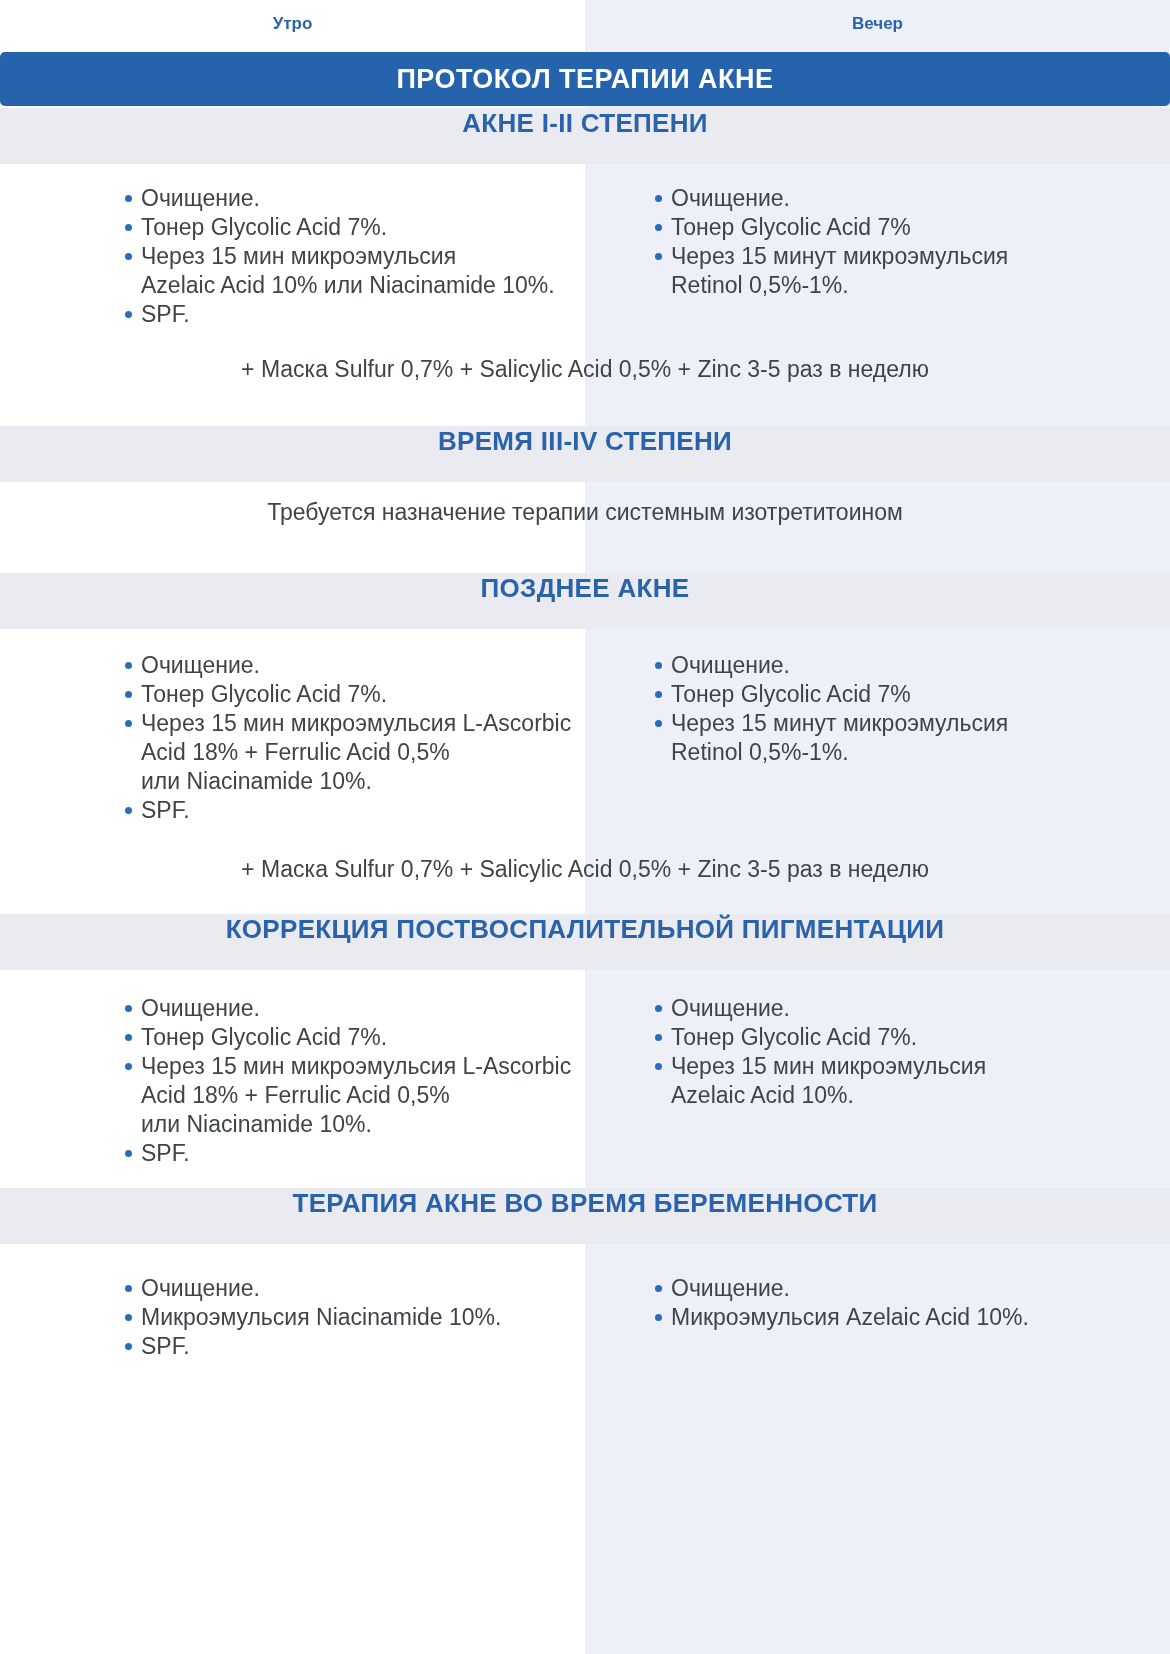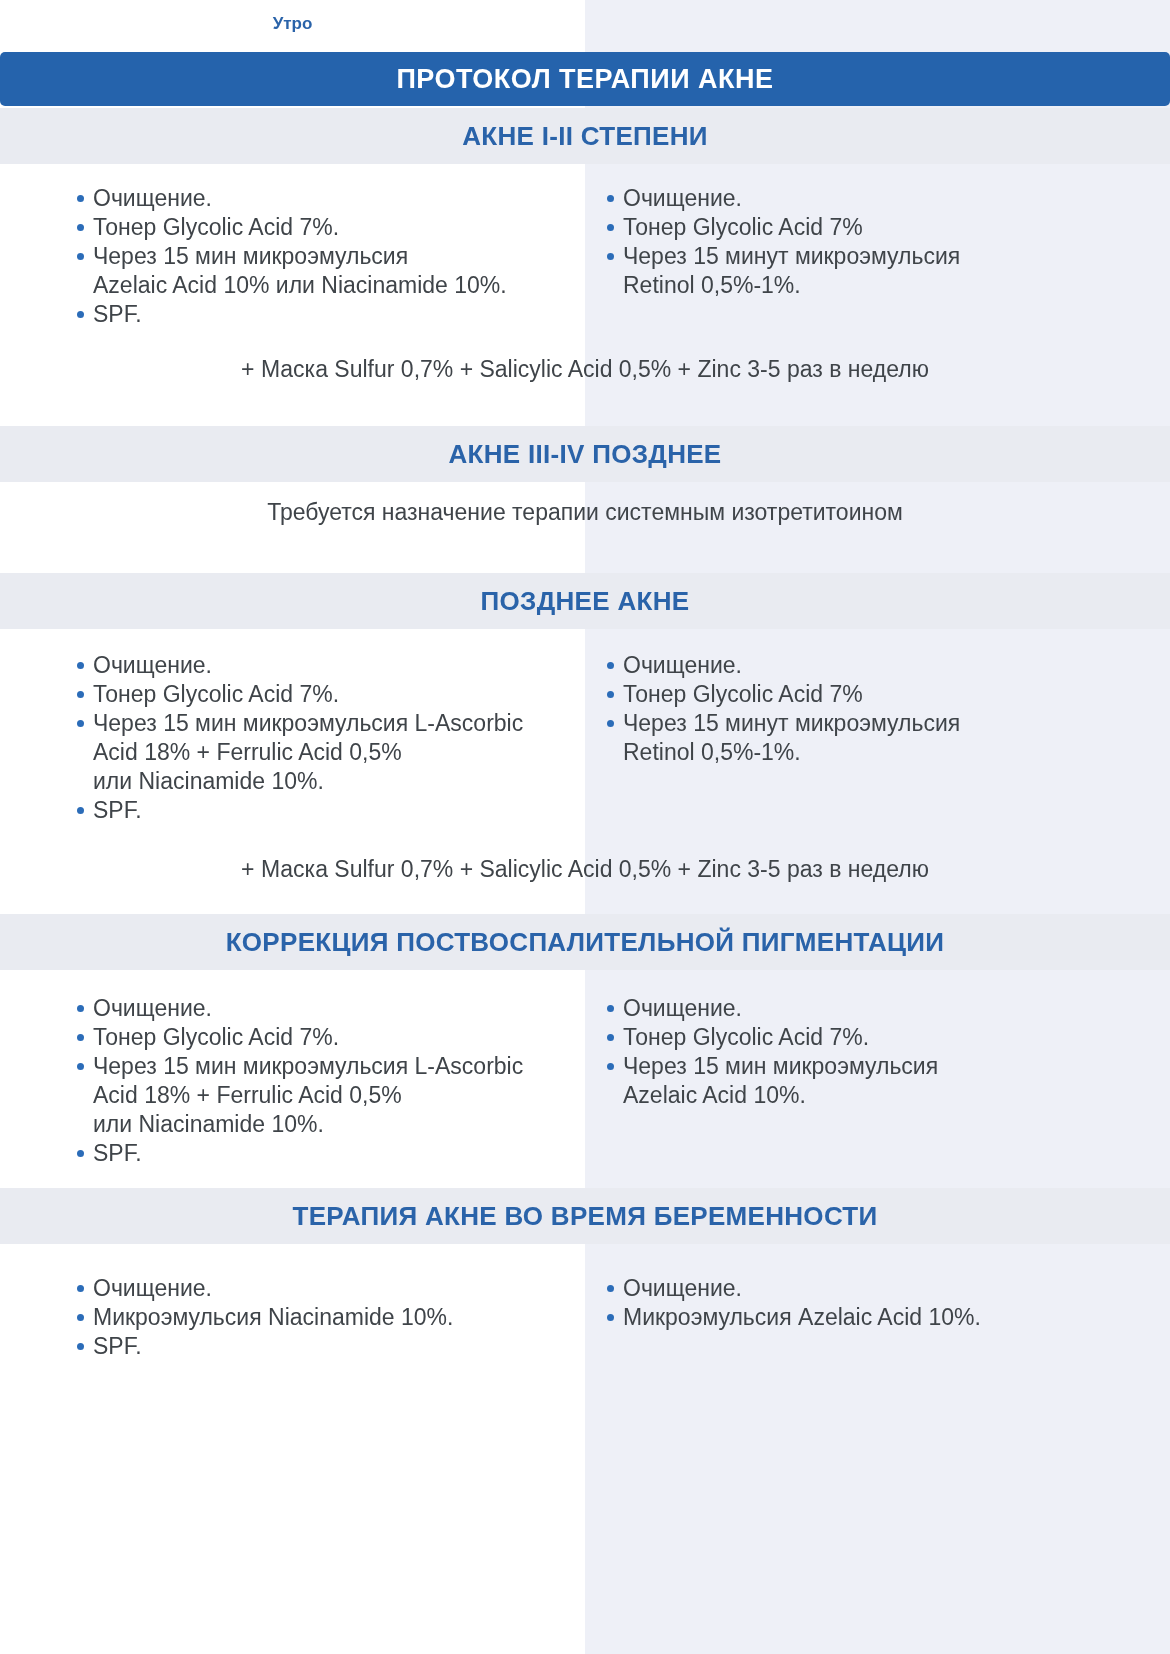--- a/index.html
+++ b/index.html
@@ -28,29 +28,29 @@
     width:585px;text-align:center;
     font-weight:bold;font-size:17px;color:var(--heading-blue);
   }
   .title-bar{
     margin:4px 0 2px;height:54px;background:var(--bar-blue);
     border-radius:5px;display:flex;align-items:center;justify-content:center;
     color:#ffffff;font-weight:bold;font-size:27px;letter-spacing:0.5px;
   }
   .band{
     height:56px;background:var(--band-bg);
-    display:flex;align-items:center;justify-content:center;
+    display:flex;align-items:flex-start;justify-content:center;
     color:var(--heading-blue);font-weight:bold;font-size:26px;letter-spacing:0.3px;
   }
   .band.b1{margin-top:2px;}
   .band.b2{margin-top:42px;}
   .band.b3{margin-top:46px;}
   .band.b4{margin-top:30px;}
   .band.b5{margin-top:20px;}
-  .two-col{display:grid;grid-template-columns:585px 585px;}
+  .two-col{display:grid;grid-template-columns:585px 585px;margin-left:48px;}
   .two-col.s1{padding-top:20px;}
   .two-col.s3{padding-top:22px;}
   .two-col.s4{padding-top:24px;}
   .two-col.s5{padding-top:30px;}
   ul.list{
     margin:0;padding:0;list-style:none;
     font-size:23px;line-height:29px;color:var(--body-text);
   }
   ul.list.morning{padding-left:77px;padding-right:26px;}
   ul.list.evening{padding-left:22px;padding-right:26px;}
@@ -72,20 +72,21 @@
 </style>
 </head>
 <body>
 
 <div class="right-bg"></div>
 
 <div class="content">
 
   <div class="col-headers">
     <div class="col-h">Утро</div>
+    <div class="col-h">Вечер</div>
   </div>
 
   <div class="title-bar">
     <span>ПРОТОКОЛ ТЕРАПИИ АКНЕ</span>
   </div>
 
   <div class="band b1">
     <span>АКНЕ I-II СТЕПЕНИ</span>
   </div>
   <div class="two-col s1">
@@ -99,21 +100,21 @@
     <ul class="list evening">
       <li><span class="pre">Очищение.</span></li>
       <li><span class="pre">Тонер Glycolic Acid 7%</span></li>
       <li><span class="pre">Через 15 минут микроэмульсия
 Retinol 0,5%-1%.</span></li>
     </ul>
   </div>
   <p class="note">+ Маска Sulfur 0,7% + Salicylic Acid 0,5% + Zinc 3-5 раз в неделю</p>
 
   <div class="band b2">
-    <span>АКНЕ III-IV ПОЗДНЕЕ</span>
+    <span>ВРЕМЯ III-IV СТЕПЕНИ</span>
   </div>
   <p class="message">Требуется назначение терапии системным изотретитоином</p>
 
   <div class="band b3">
     <span>ПОЗДНЕЕ АКНЕ</span>
   </div>
   <div class="two-col s3">
     <ul class="list morning">
       <li><span class="pre">Очищение.</span></li>
       <li><span class="pre">Тонер Glycolic Acid 7%.</span></li>

